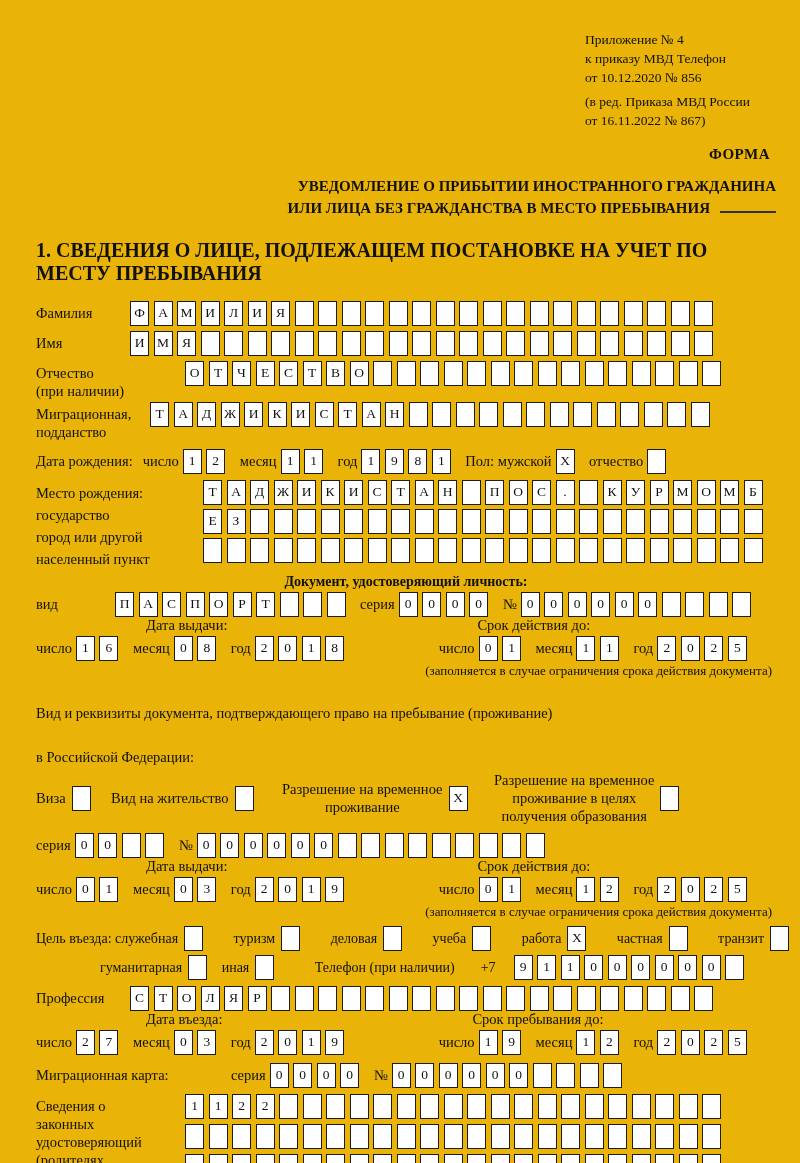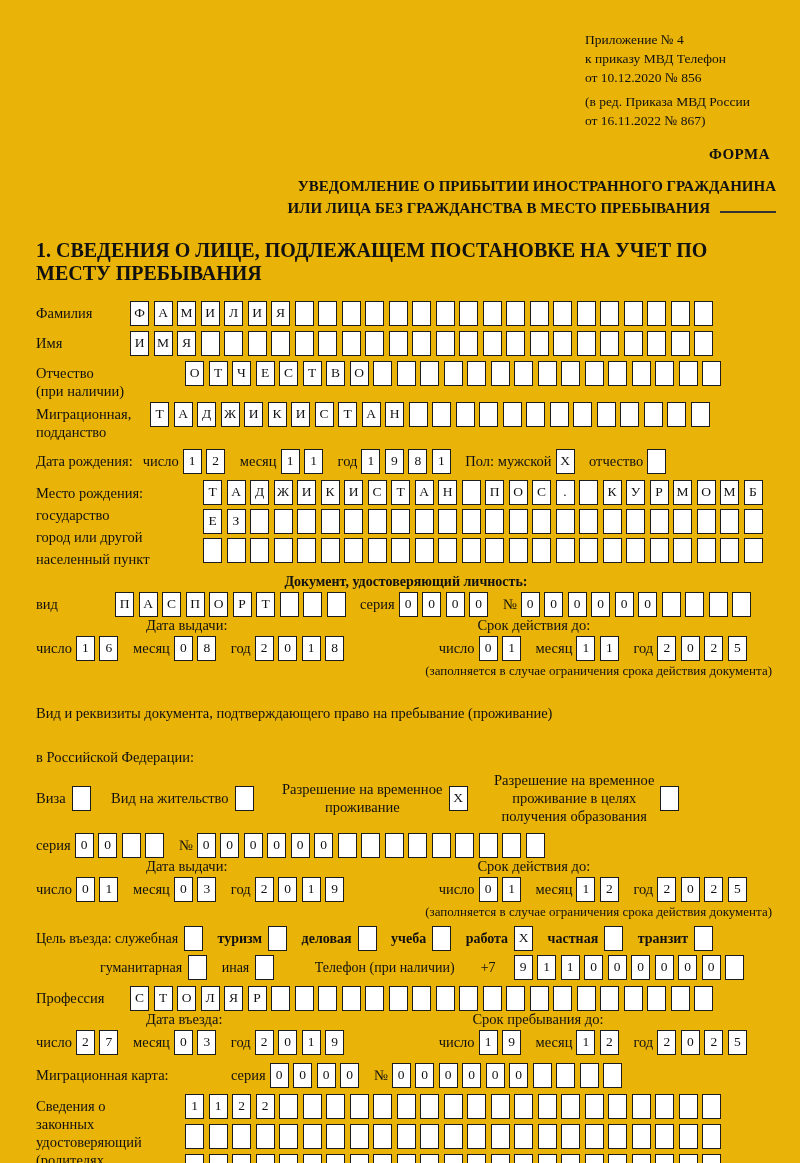--- a/index.html
+++ b/index.html
@@ -38,21 +38,21 @@
   .dlbl{margin:0 4px 0 10px;}
   .dlbl.first{margin-left:0;}
   .gap-right{margin-left:90px;}
   .note{font-size:13px;text-align:right;margin-top:2px;line-height:16px;padding-right:4px;}
   .plain{margin-top:24px;line-height:20px;}
   .permits{display:flex;align-items:center;margin-top:4px;line-height:18px;}
   .permits .cells{margin-left:6px;padding-top:0;}
   .p-lines{text-align:center;}
   .purpose{font-size:14px;}
   .purpose .cells{margin-left:6px;margin-right:10px;}
-  .purpose .opt{margin-left:0;font-weight:bold;}
+  .purpose .opt{margin-left:16px;}
   .indent64{margin-left:64px;}
   .sp30{display:inline-block;width:26px;}
   .sp14{display:inline-block;width:12px;}
   .final-note{font-size:13px;margin-top:2px;margin-left:150px;line-height:16px;}
   .grd-rows .crow{margin-bottom:5px;}
 </style>
 </head>
 <body>
 
 <div class="page">

